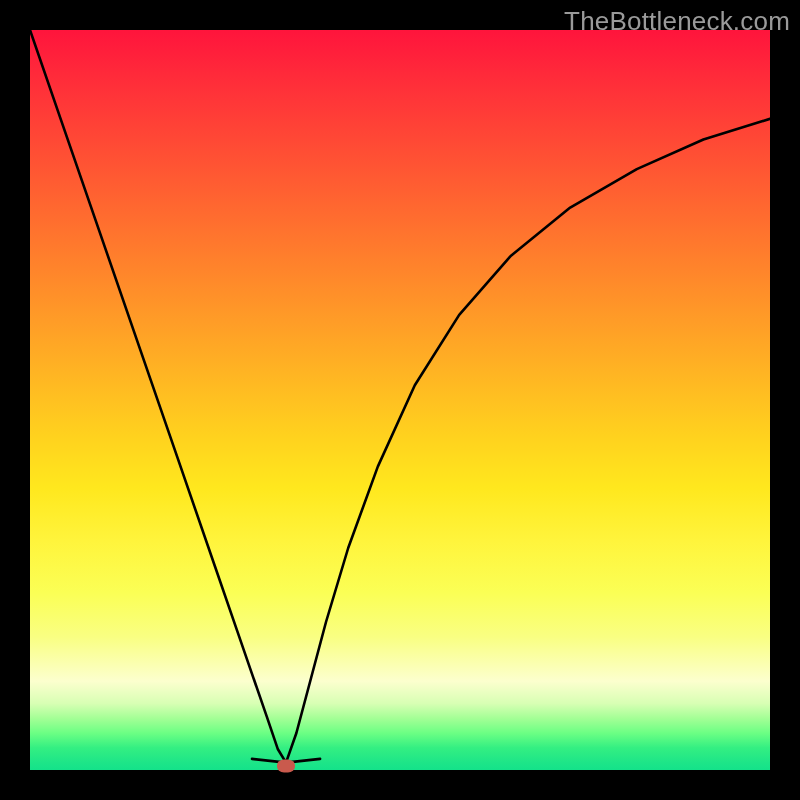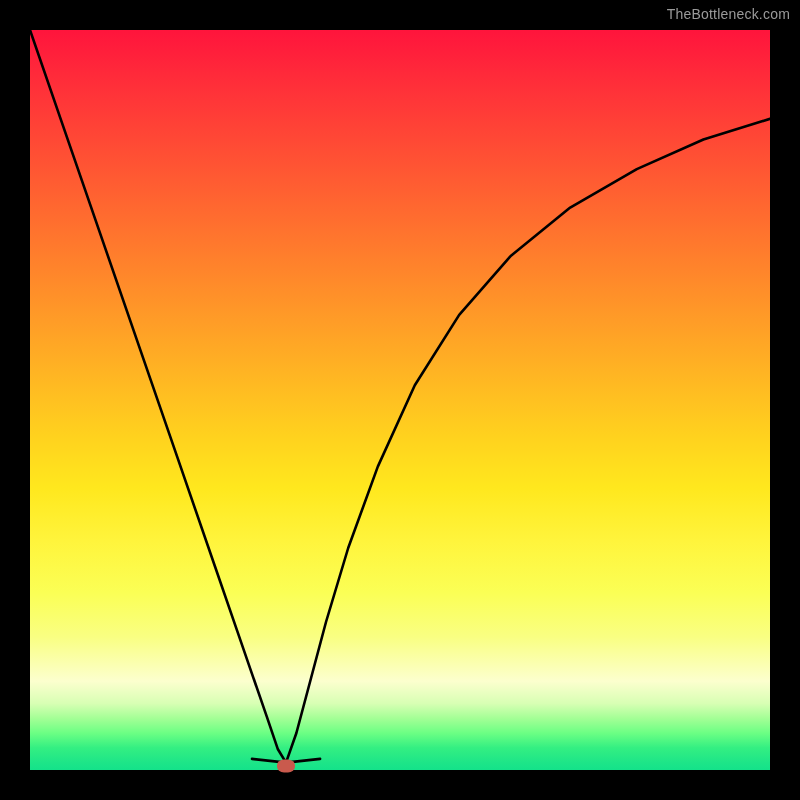--- a/index.html
+++ b/index.html
@@ -60,21 +60,21 @@
     height: 13px;
     background: #c95a4d;
     border-radius: 7px / 6px;
     transform: translate(-50%, -50%);
   }
   .watermark {
     position: absolute;
     top: 6px;
     right: 10px;
     color: #9a9a9a;
-    font-size: 14px;
+    font-size: 26px;
     font-weight: 500;
     letter-spacing: 0.2px;
     user-select: none;
   }
 </style>
 </head>
 <body>
 
 <div class="frame">
 

